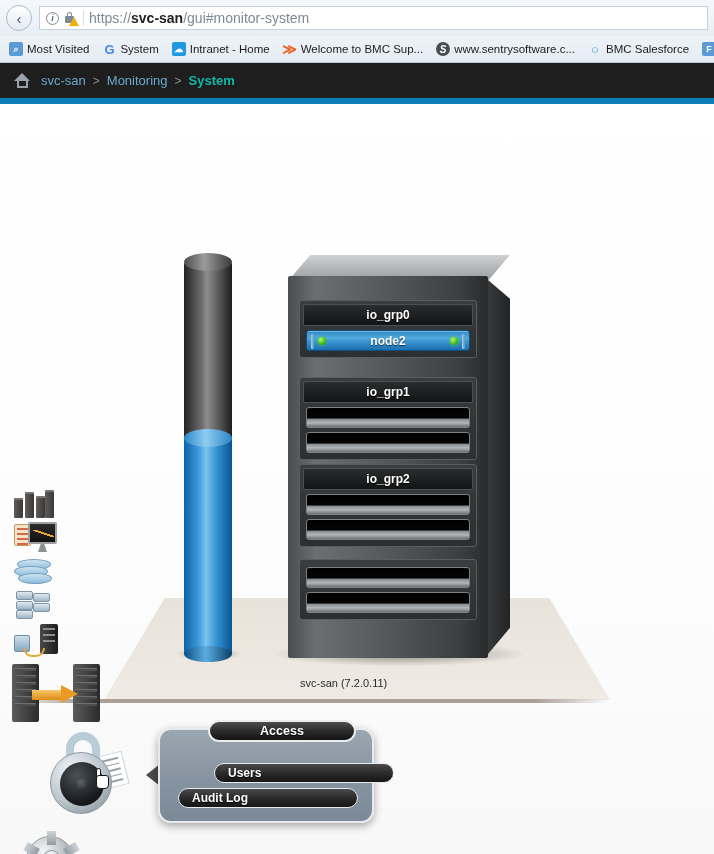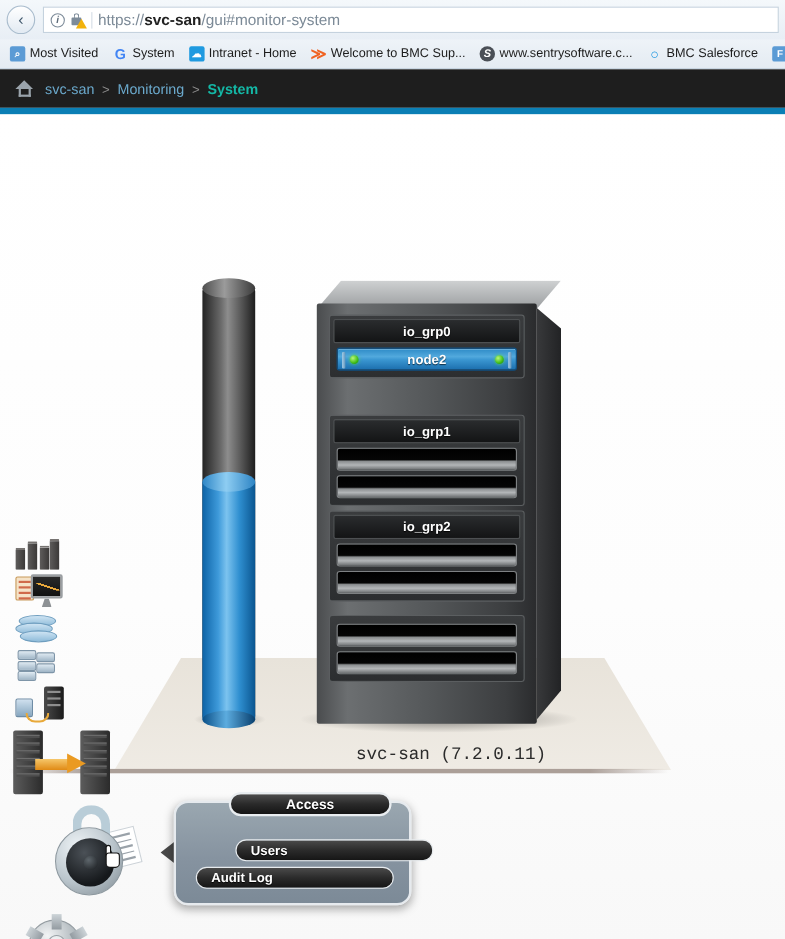--- a/index.html
+++ b/index.html
@@ -222,21 +222,21 @@
   .led.r { right: 11px; }
   .handle {
     position: absolute; top: 3px; width: 3px; height: 15px; border-radius: 1px;
     background: linear-gradient(to right, #a9cfe8, #5f94bb);
   }
   .handle.l { left: 4px; }
   .handle.r { right: 4px; }
 
   .device-label {
     position: absolute; left: 300px; top: 573px; width: 220px;
-    text-align: center; font-size: 16px; color: #2b2b2b; font-family: Liberation Mono, monospace;
+    text-align: left; font-size: 11px; color: #2b2b2b;
   }
 
   
   .navicon { position: absolute; }
 
   .ic-monitoring { left: 14px; top: 382px; width: 40px; height: 32px; }
   .srv-box {
     position: absolute; bottom: 0; width: 9px; height: 23px; border-radius: 1px;
     background: linear-gradient(to right, #5f5d5c, #3a3837);
     border-top: 2px solid #767371;
@@ -482,21 +482,21 @@
       <div class="fill-top"></div>
       <div class="cap-bottom"></div>
     </div>
   </div>
 
   <div class="rack-shadow"></div>
   <div class="rack-top"></div>
   <div class="rack-side"></div>
   <div class="rack">
 
-    <div class="grp" style="top:10px;text-align:center;">
+    <div class="grp" style="top:24px;text-align:center;">
       <div class="grp-title">io_grp0</div>
       <div class="slot-wrap">
         <div class="node">
           <span class="handle l"></span>
           <span class="led l"></span>
           <span class="node-label">node2</span>
           <span class="led r"></span>
           <span class="handle r"></span>
         </div>
       </div>

